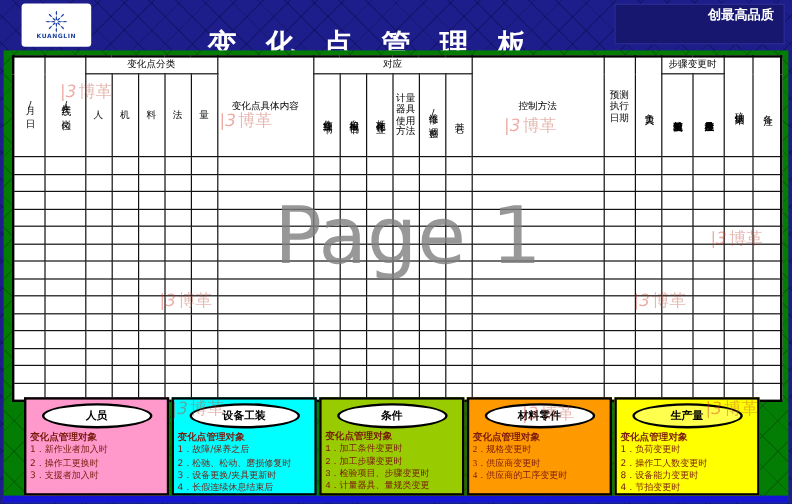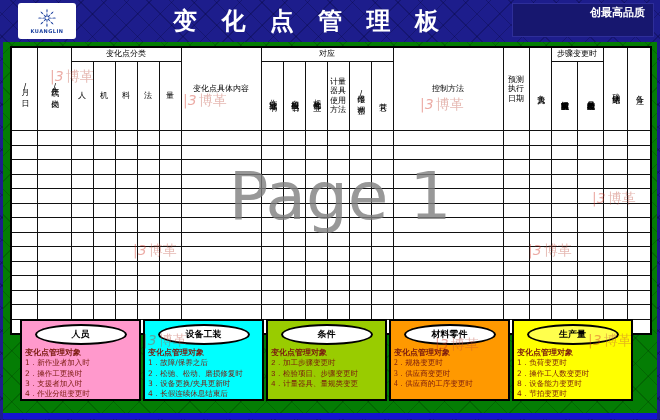--- a/index.html
+++ b/index.html
@@ -7,21 +7,21 @@
     font-family:"DejaVu Sans",sans-serif;
     background:#1d1d8c;
     background-image:
       repeating-linear-gradient(45deg, rgba(0,0,40,.25) 0 1px, transparent 1px 16px),
       repeating-linear-gradient(-45deg, rgba(0,0,40,.25) 0 1px, transparent 1px 16px);}
   
   .hdr{position:absolute;left:0;top:0;width:660px;height:42px;}
   .logo-box{position:absolute;left:18px;top:3px;width:58px;height:36px;background:#fff;
     border-radius:3px;display:flex;flex-direction:column;align-items:center;justify-content:center;}
   .logo-txt{font-size:5px;color:#1a3f9e;letter-spacing:.5px;line-height:1;margin-top:1px;font-weight:bold;}
-  .title{position:absolute;left:120px;right:160px;top:0;height:42px;display:flex;align-items:center;justify-content:center;
+  .title{position:absolute;left:120px;right:160px;top:16px;height:42px;display:flex;align-items:center;justify-content:center;
     color:#fff;font-size:24px;font-weight:bold;letter-spacing:8px;white-space:nowrap;}
   .slogan{position:absolute;right:6px;top:3px;width:142px;height:34px;background:#17176f;border:1px solid #2e2e9a;
     color:#fff;font-size:11px;font-weight:bold;text-align:right;padding:2px 8px 0 0;box-sizing:border-box;line-height:1.3;}
   
   .green{position:absolute;left:3px;right:3px;top:42px;bottom:1px;background:#047d04;
     background-image:
       repeating-linear-gradient(45deg, rgba(0,40,0,.25) 0 1px, transparent 1px 18px),
       repeating-linear-gradient(-45deg, rgba(0,40,0,.25) 0 1px, transparent 1px 18px);}
   .bottom-strip{position:absolute;left:3px;right:3px;bottom:1px;height:6px;background:#1414d2;}
   
@@ -34,21 +34,21 @@
   .grid tbody td{height:13.5px;}
   .vt{writing-mode:vertical-lr;text-orientation:upright;display:inline-block;letter-spacing:1px;line-height:1.05;}
   .vt2{writing-mode:vertical-lr;text-orientation:upright;display:inline-block;height:52px;line-height:1.0;letter-spacing:0;}
   .hwrap{display:inline-block;width:18px;line-height:1.2;}
   
   .page-wm{position:absolute;left:195px;top:158px;width:290px;text-align:center;
     font-size:66px;color:#7f7f7f;opacity:.8;z-index:5;pointer-events:none;font-family:"DejaVu Sans",sans-serif;}
   .wm{position:absolute;z-index:4;font-size:14px;font-weight:normal;opacity:.4;color:#c05040;white-space:nowrap;pointer-events:none;}
   .wm .wmi{color:#d03020;font-style:italic;margin-right:2px;}
   
-  .panels{position:absolute;left:20px;top:319px;width:625px;height:82px;display:flex;gap:2px;z-index:3;}
+  .panels{position:absolute;left:20px;top:331px;width:625px;height:82px;display:flex;gap:2px;z-index:3;}
   .panel{width:121px;height:82px;border:2px solid #000;box-sizing:border-box;padding:1px 3px;}
   .oval{width:88px;height:17px;margin:2px auto 3px auto;border:2px solid #000;border-radius:50%;
     display:flex;align-items:center;justify-content:center;font-size:9px;font-weight:bold;color:#000;}
   .ph{font-size:8px;font-weight:bold;color:#7a1a0e;line-height:1.3;}
   .pi{font-size:7.5px;color:#7a1a0e;line-height:1.38;white-space:nowrap;}
 </style>
 </head>
 <body>
 
 <div class="board">
@@ -471,37 +471,37 @@
 
   <div class="panels">
     <div class="panel" style="background: rgb(255, 153, 204);">
       <div class="oval" style="background: rgb(255, 255, 255);">
           <span>人员</span>
         </div>
       <div class="ph">变化点管理对象</div>
       <div class="pi">1．新作业者加入时</div>
       <div class="pi">2．操作工更换时</div>
       <div class="pi">3．支援者加入时</div>
-      <div class="pi">4．作业分组变更时</div>
     </div>
     <div class="panel" style="background: rgb(0, 255, 255);">
       <div class="oval" style="background: rgb(255, 255, 255);">
           <span>设备工装</span>
         </div>
       <div class="ph">变化点管理对象</div>
       <div class="pi">1．故障/保养之后</div>
       <div class="pi">2．松驰、松动、磨损修复时</div>
       <div class="pi">3．设备更换/夹具更新时</div>
       <div class="pi">4．长假连续休息结束后</div>
     </div>
     <div class="panel" style="background: rgb(153, 204, 0); font-family: Liberation Mono, monospace;">
       <div class="oval" style="background: rgb(255, 255, 255);">
           <span>条件</span>
         </div>
       <div class="ph">变化点管理对象</div>
+      <div class="pi">1．加工条件变更时</div>
       <div class="pi">2．加工步骤变更时</div>
       <div class="pi">3．检验项目、步骤变更时</div>
       <div class="pi">4．计量器具、量规类变更</div>
     </div>
     <div class="panel" style="background: rgb(255, 153, 0); font-family: Liberation Serif, serif;">
       <div class="oval" style="background: rgb(255, 255, 255);">
           <span>材料零件</span>
         </div>
       <div class="ph">变化点管理对象</div>
       <div class="pi">2．规格变更时</div>

